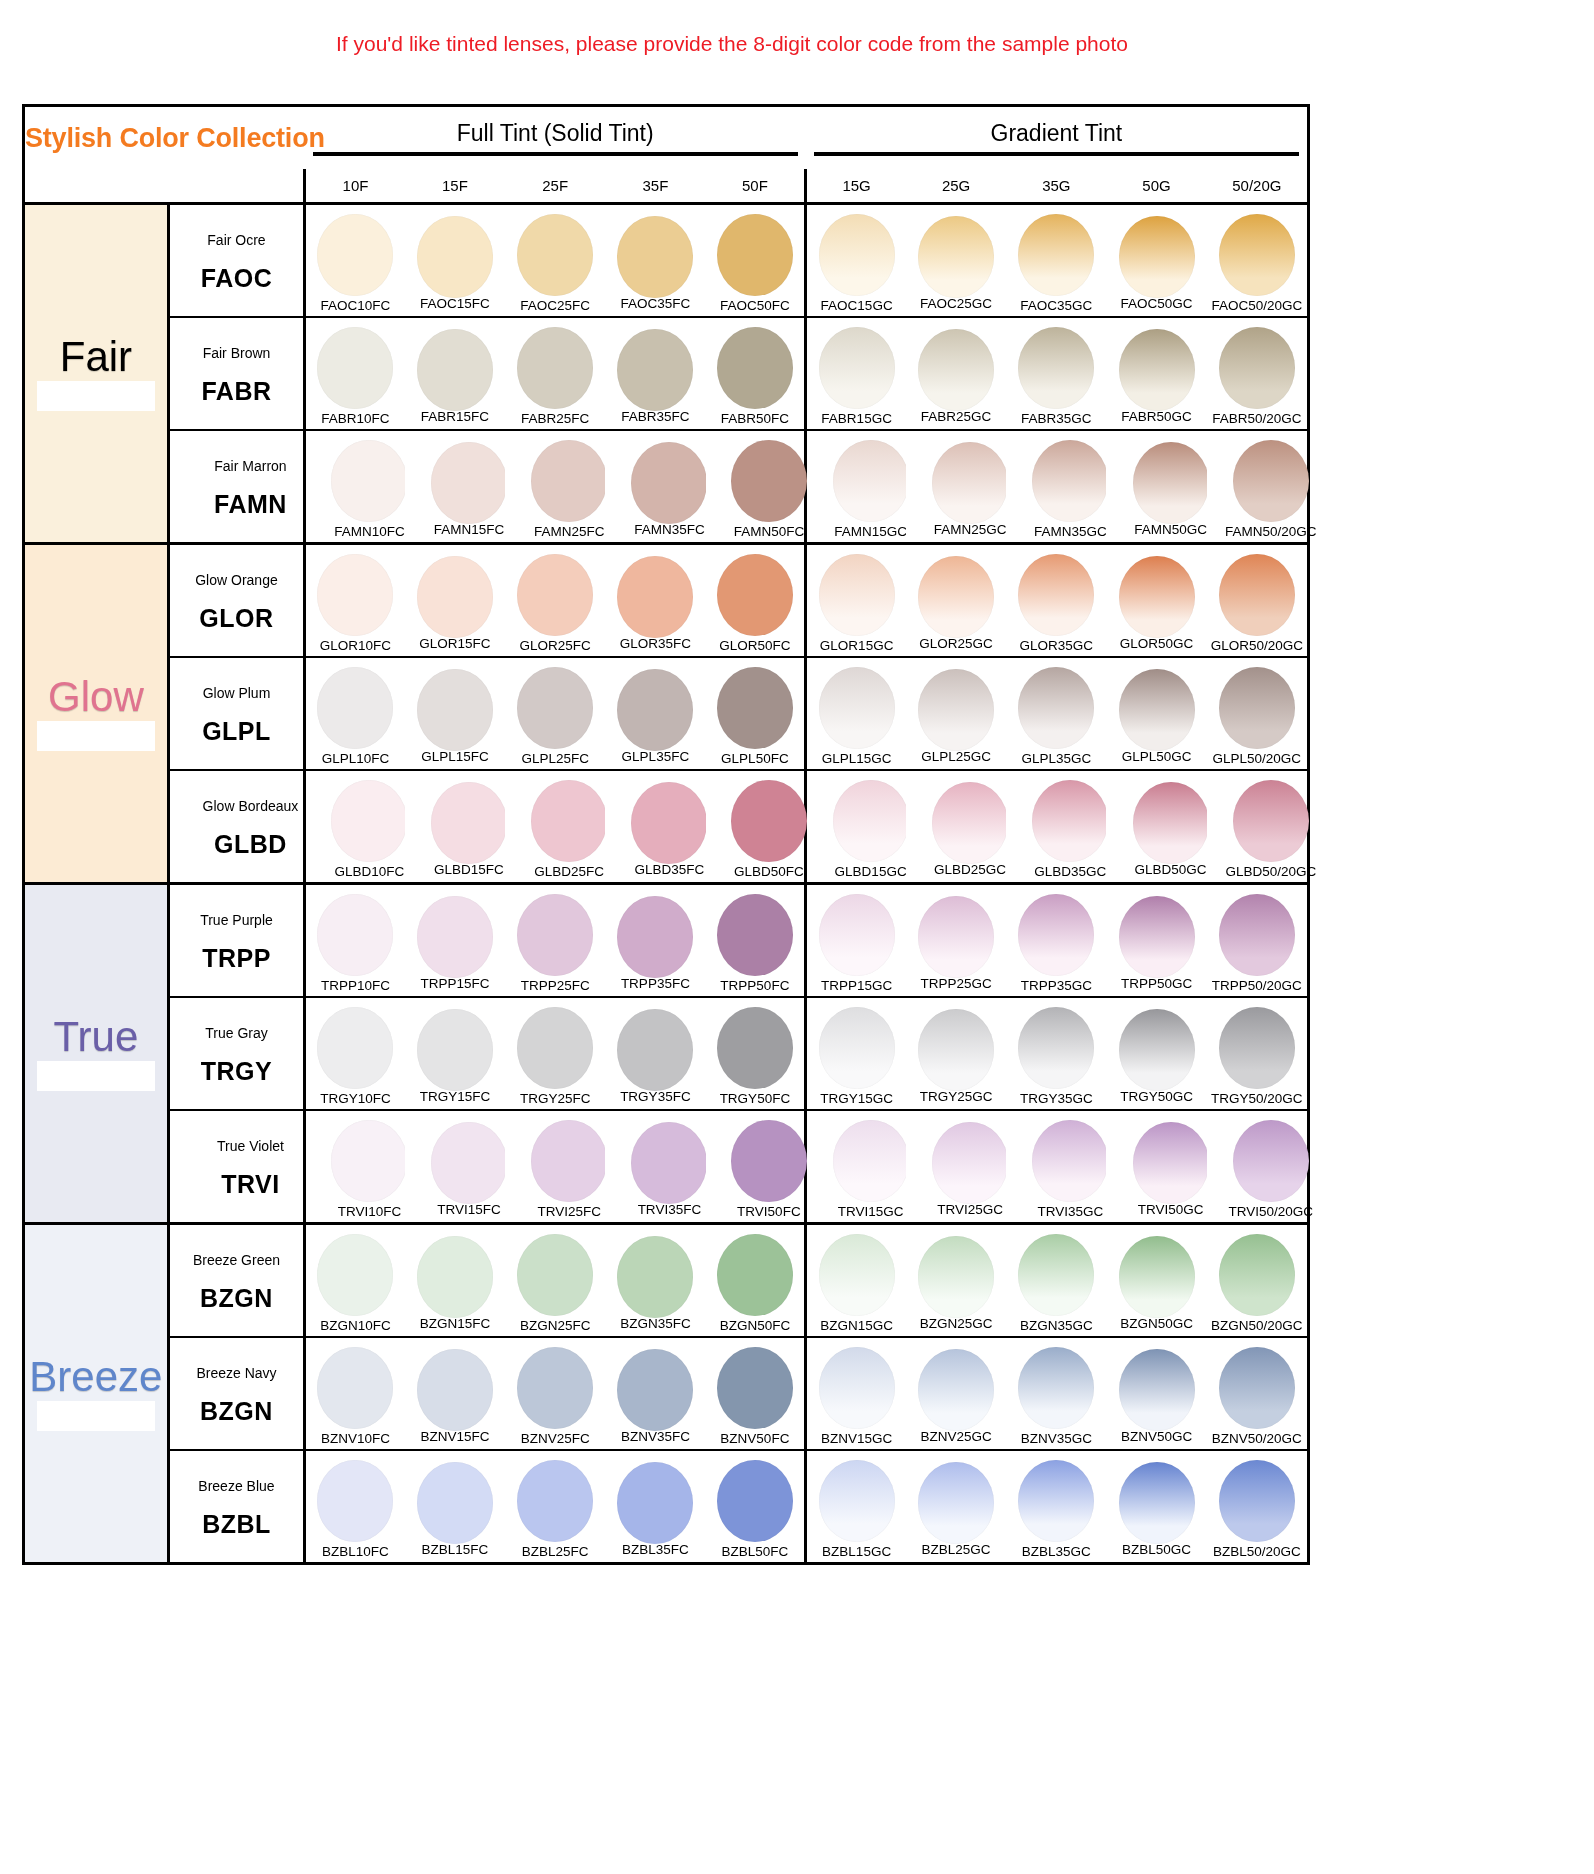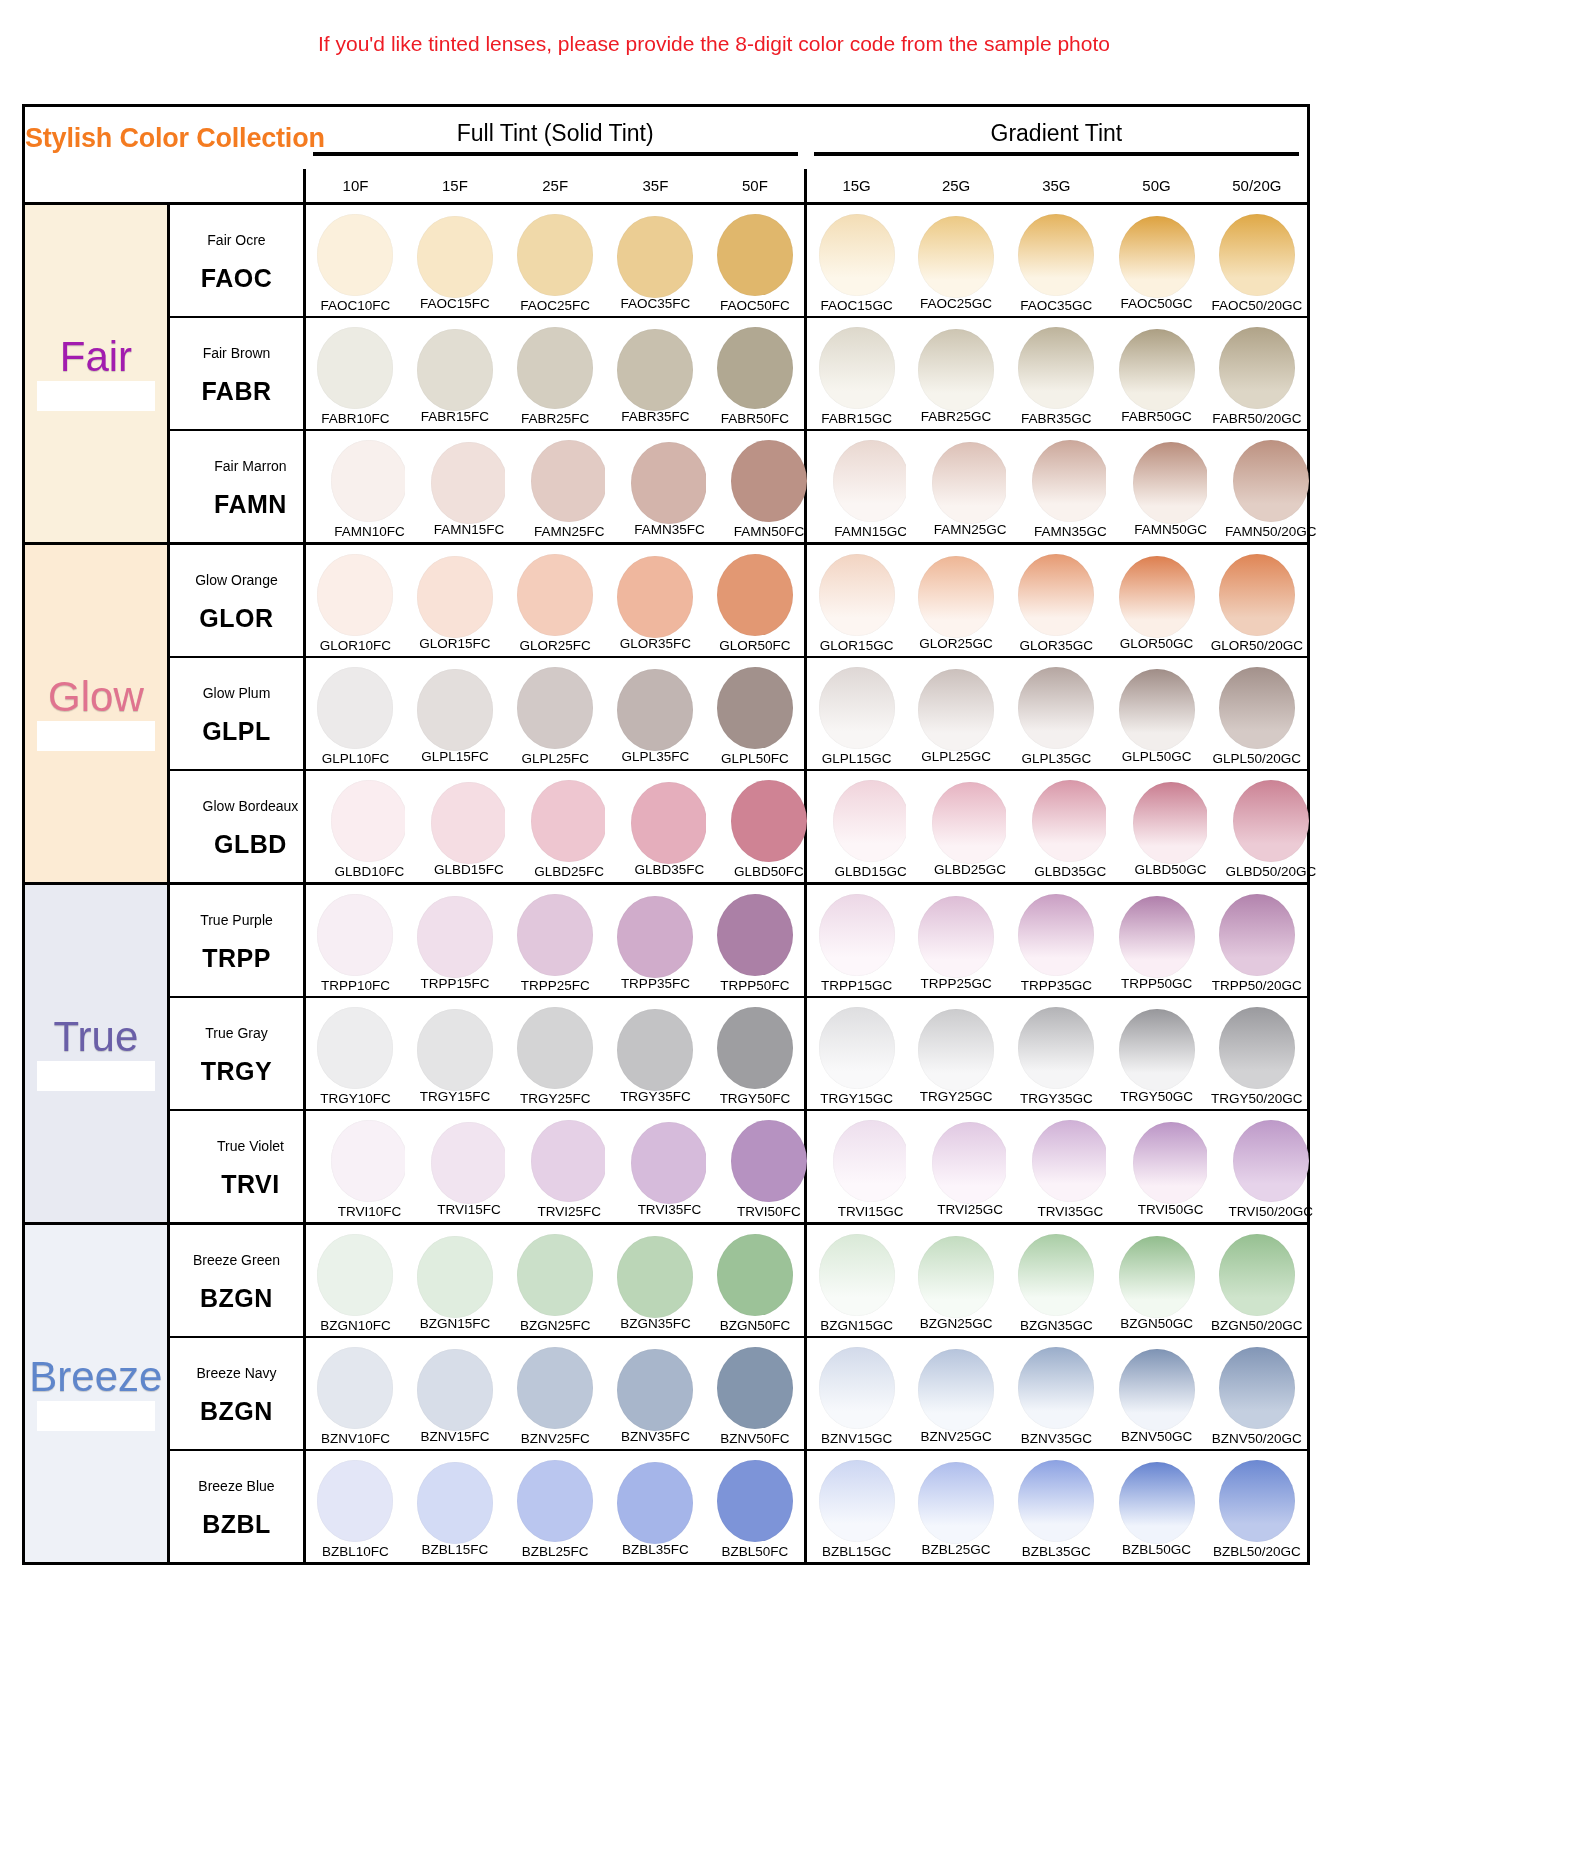--- a/index.html
+++ b/index.html
@@ -11,21 +11,21 @@
   #page {
     width: 1594px;
     height: 1874px;
     position: relative;
     background: #fff;
     overflow: hidden;
   }
   
   .note {
     position: absolute;
-    left: 318px;
+    left: 336px;
     top: 28px;
     width: 1000px;
     color: #ee1c25;
     font-size: 21px;
     line-height: 31px;
     font-family: "Liberation Sans", sans-serif;
   }
   .note div { white-space: nowrap; }
 
   
@@ -221,21 +221,21 @@
             <td class="sep-thick">25F</td>
             <td class="sep-thick">35F</td>
             <td class="sep-thick">50F</td>
             <td class="sep-thick vdiv-left">15G</td>
             <td class="sep-thick">25G</td>
             <td class="sep-thick">35G</td>
             <td class="sep-thick">50G</td>
             <td class="sep-thick">50/20G</td>
           </tr>
           <tr>
-            <td class="cat-cell" rowspan="3" style="background: rgb(250, 240, 220); border-bottom: 3px solid rgb(0, 0, 0);"><div class="cat-inner"><div class="cat-word" style="color: #a21caf;">Fair</div><span class="cat-sub"></span></div></td>
+            <td class="cat-cell" rowspan="3" style="background: rgb(250, 240, 220); border-bottom: 3px solid rgb(0, 0, 0);"><div class="cat-inner"><div class="cat-word" style="color: #000000;">Fair</div><span class="cat-sub"></span></div></td>
             <td class="name-cell">
               <div class="name-long">Fair Ocre</div>
               <div class="name-code">FAOC</div>
             </td>
             <td class="sw-cell vdiv-left">
               <div class="sw-wrap">
                 <div class="lens" style="background: linear-gradient(rgb(251, 240, 220) 0%, rgb(251, 240, 220) 100%);"></div>
                 <div class="sw-label">FAOC10FC</div>
               </div>
             </td>

